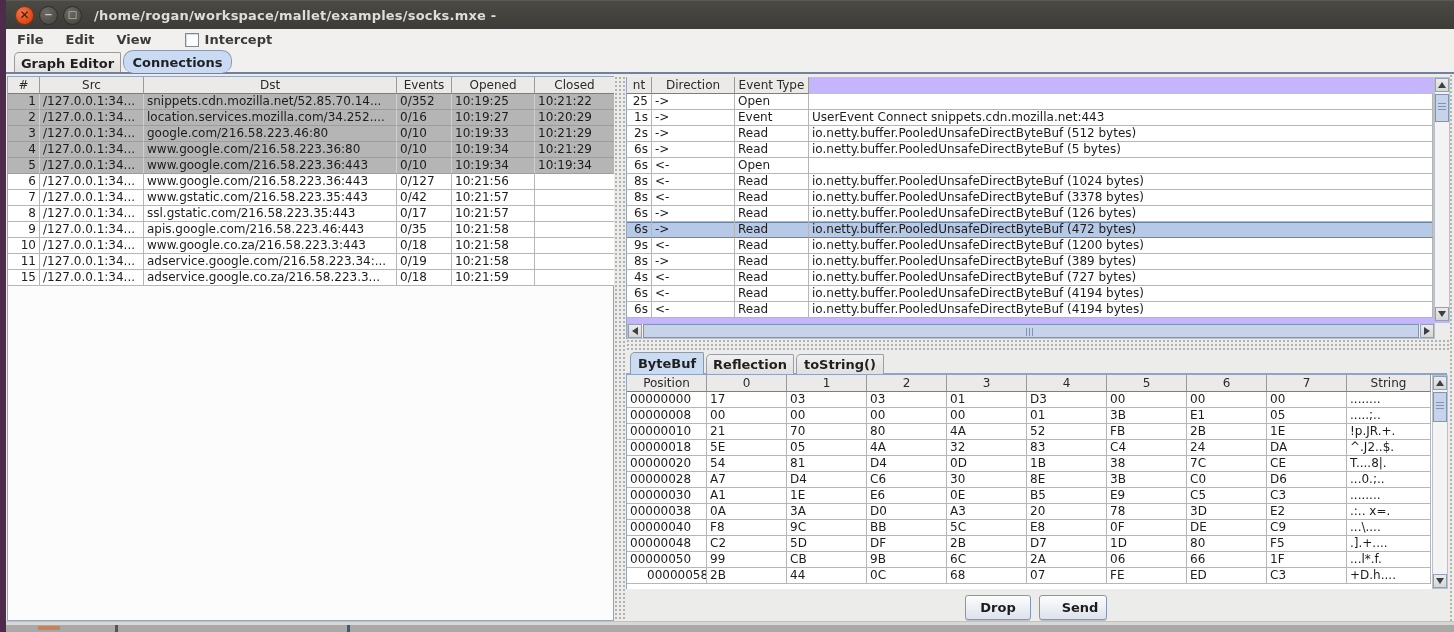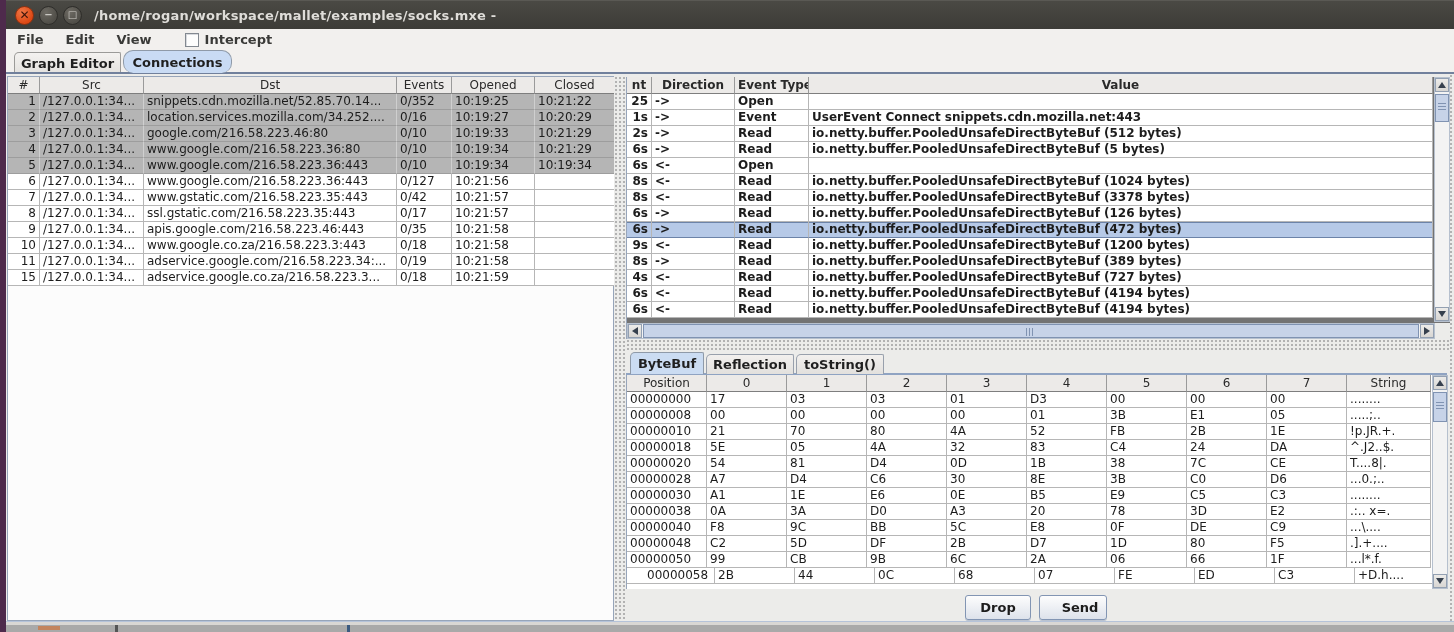--- a/index.html
+++ b/index.html
@@ -68,21 +68,21 @@
   
   .dotted{
     background-color:#ececea;
     background-image:radial-gradient(#b2b2b2 25%,transparent 26%);
     background-size:4px 4px;
   }
   #vsplit{position:absolute;left:614px;top:76px;width:12px;height:545px;}
   #hsplit{position:absolute;left:626px;top:339px;width:823px;height:12px;}
   #right-edge{position:absolute;left:1449px;top:74px;width:5px;height:547px;}
   
-  #events-wrap{position:absolute;left:626px;top:77px;width:823px;height:262px;background:#737373;border-left:1px solid #97a5ba;font-weight:bold;}
+  #events-wrap{position:absolute;left:626px;top:77px;width:823px;height:262px;background:#c4b5fd;border-left:1px solid #97a5ba;}
   #events-table{position:absolute;left:0;top:0;}
   
   .sbar{position:absolute;background:#f3f3f3;border:1px solid #b6c0ce;box-sizing:border-box;}
   .sbtn{position:absolute;width:14px;height:14px;background:linear-gradient(#ecebe9,#d8d6d3);
     border:1px solid #93a0b2;box-sizing:border-box;display:flex;align-items:center;justify-content:center;}
   .tri{width:0;height:0;}
   .tri.up{border-left:4px solid transparent;border-right:4px solid transparent;border-bottom:6px solid #36404e;}
   .tri.down{border-left:4px solid transparent;border-right:4px solid transparent;border-top:6px solid #36404e;}
   .tri.left{border-top:4px solid transparent;border-bottom:4px solid transparent;border-right:6px solid #36404e;}
   .tri.right{border-top:4px solid transparent;border-bottom:4px solid transparent;border-left:6px solid #36404e;}
@@ -269,21 +269,20 @@
   <div id="vsplit" class="dotted"></div>
   <div id="hsplit" class="dotted"></div>
   <div id="right-edge" class="dotted"></div>
 
   <div id="events-wrap">
     <div id="events-table">
         <div class="trow thead">
           <div class="tcell" style="width: 25px;">nt</div>
           <div class="tcell" style="width: 83px;">Direction</div>
           <div class="tcell" style="width: 74px;">Event Type</div>
-          <div class="tcell" style="width: 624px;">Value</div>
         </div>
         <div class="trow ">
           <div class="tcell" style="width: 25px; text-align: right;">25</div>
           <div class="tcell" style="width: 83px; text-align: left;">-&gt;</div>
           <div class="tcell" style="width: 74px; text-align: left;">Open</div>
           <div class="tcell" style="width: 624px; text-align: left;"></div>
         </div>
         <div class="trow ">
           <div class="tcell" style="width: 25px; text-align: right;">1s</div>
           <div class="tcell" style="width: 83px; text-align: left;">-&gt;</div>
@@ -537,21 +536,21 @@
           <div class="tcell" style="width: 80px;">CB</div>
           <div class="tcell" style="width: 80px;">9B</div>
           <div class="tcell" style="width: 80px;">6C</div>
           <div class="tcell" style="width: 80px;">2A</div>
           <div class="tcell" style="width: 80px;">06</div>
           <div class="tcell" style="width: 80px;">66</div>
           <div class="tcell" style="width: 80px;">1F</div>
           <div class="tcell" style="width: 84px;">...l*.f.</div>
         </div>
         <div class="trow">
-          <div class="tcell" style="width: 88px; padding-left: 20px;">00000058</div>
+          <div class="tcell" style="width: 80px; padding-left: 20px;">00000058</div>
           <div class="tcell" style="width: 80px;">2B</div>
           <div class="tcell" style="width: 80px;">44</div>
           <div class="tcell" style="width: 80px;">0C</div>
           <div class="tcell" style="width: 80px;">68</div>
           <div class="tcell" style="width: 80px;">07</div>
           <div class="tcell" style="width: 80px;">FE</div>
           <div class="tcell" style="width: 80px;">ED</div>
           <div class="tcell" style="width: 80px;">C3</div>
           <div class="tcell" style="width: 84px;">+D.h....</div>
         </div>

